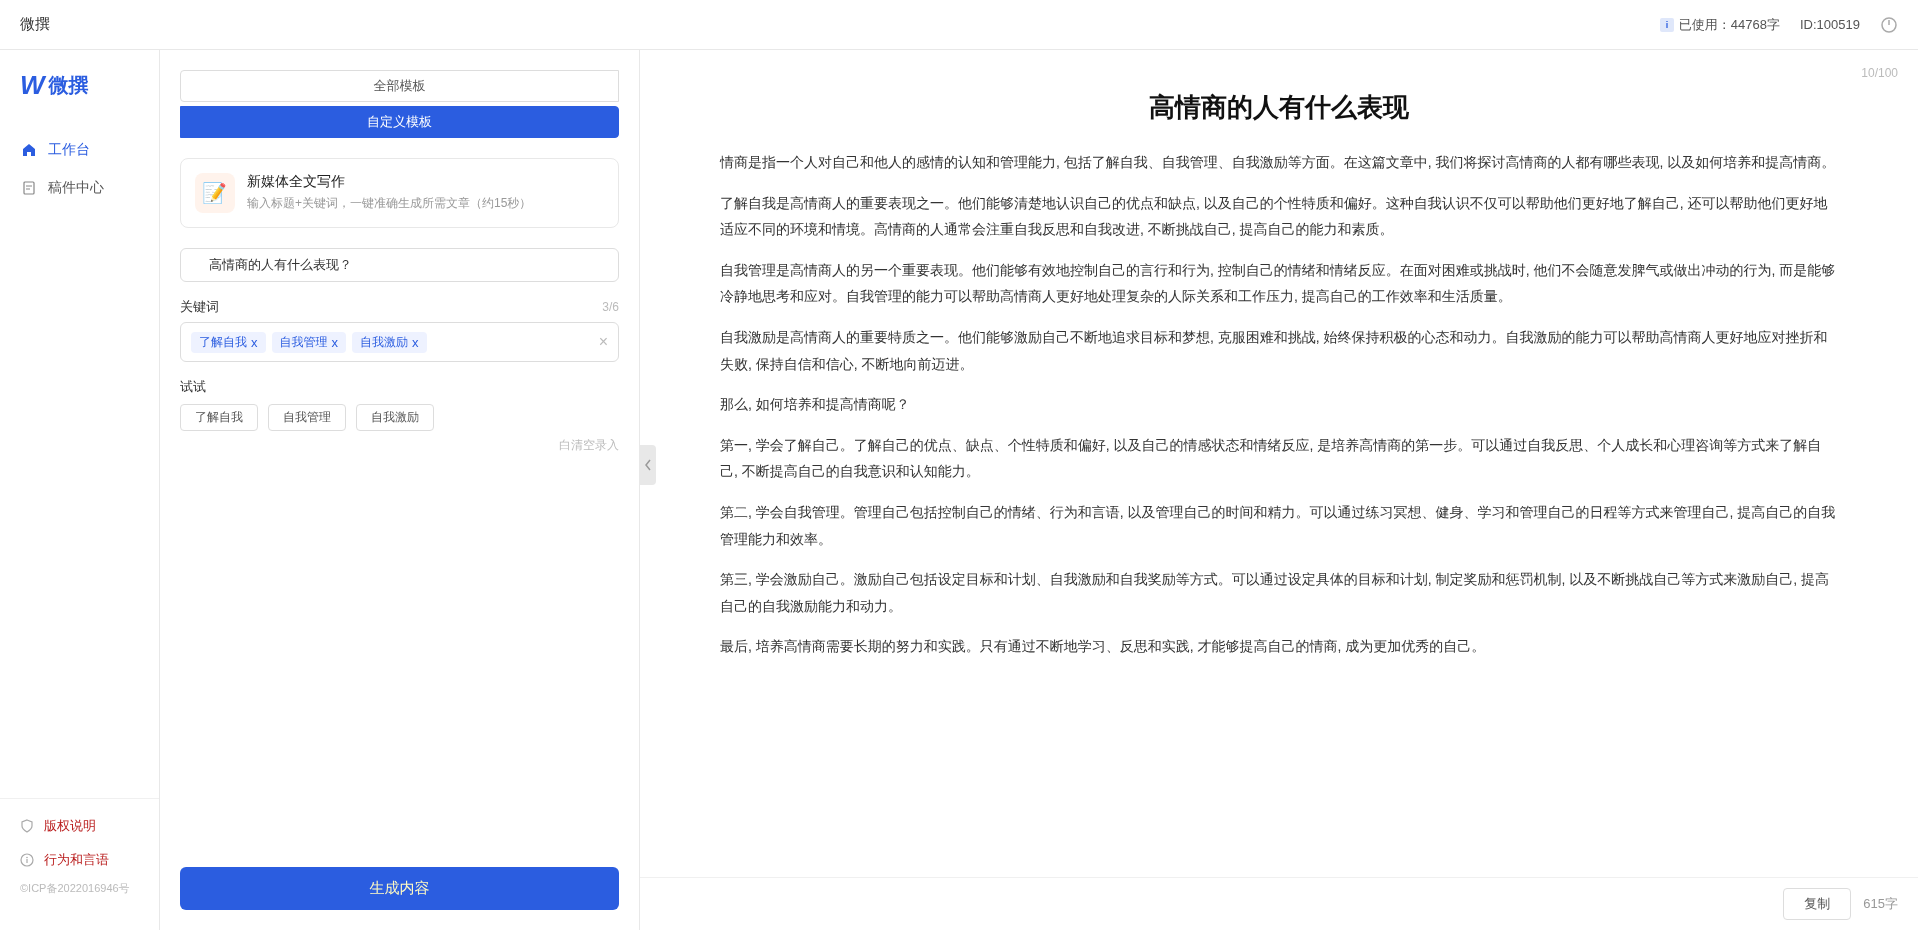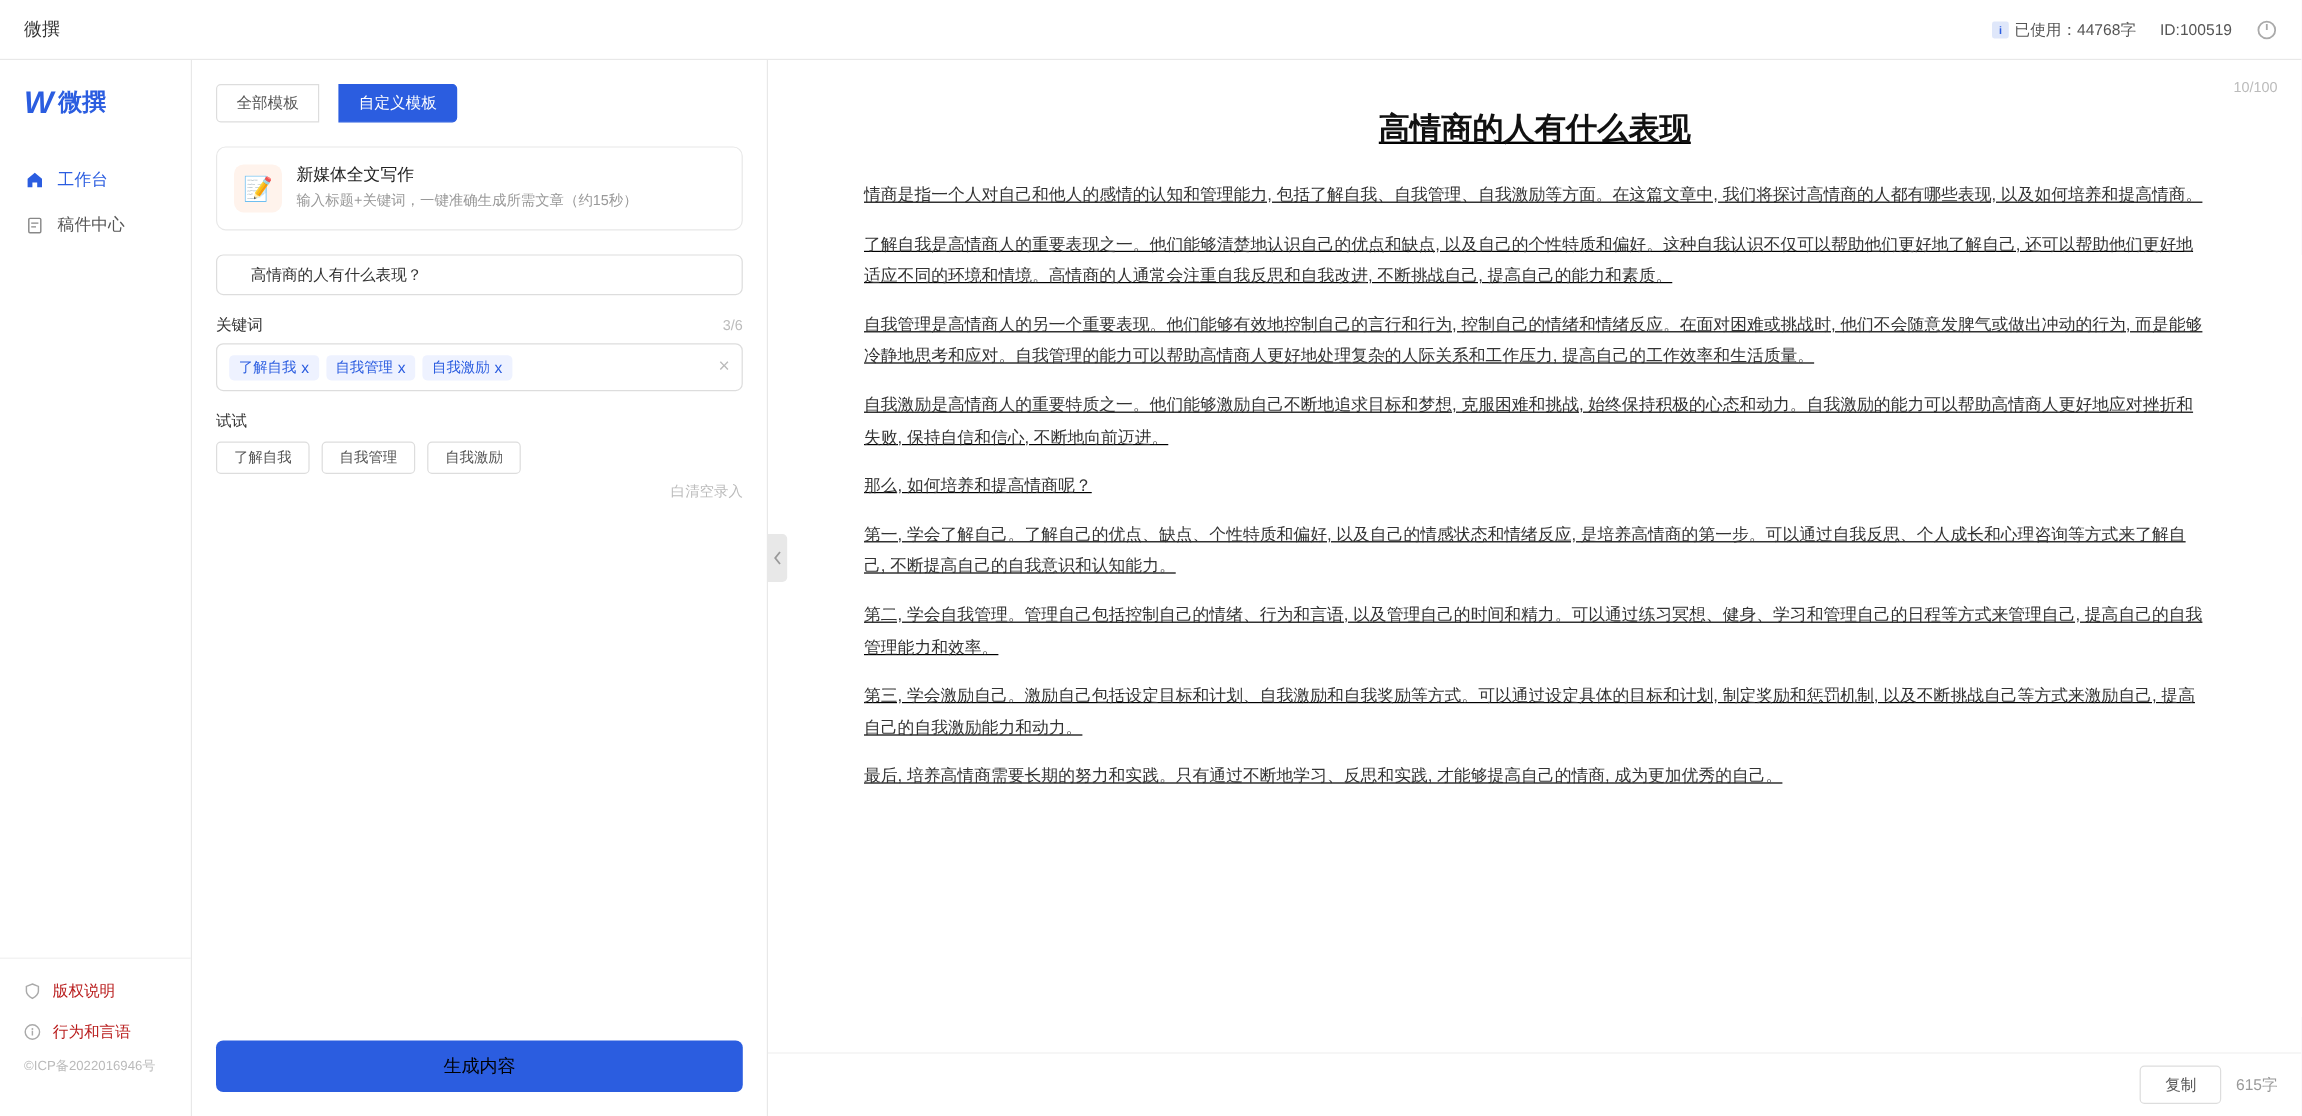--- a/index.html
+++ b/index.html
@@ -80,21 +80,21 @@
       background: #fff;
       border-right: 1px solid #e8e8e8;
       display: flex;
       flex-direction: column;
       padding: 20px;
       flex-shrink: 0;
       overflow-y: auto;
     }
 
     
-    .tab-bar { display: flex; gap: 16px; margin-bottom: 20px; }
+    .tab-bar { display: flex; gap: 4px; margin-bottom: 20px; flex-direction: column; }
     .tab-btn {
       padding: 6px 16px;
       border: 1px solid #ddd;
       background: #fff;
       color: #555;
       font-size: 13px;
       cursor: pointer;
     }
     .tab-btn:first-child { border-radius: 4px 0 0 4px; }
     .tab-btn:last-child { border-radius: 0 4px 4px 0; }
@@ -182,21 +182,21 @@
       cursor: pointer;
       background: #fff;
     }
     .clear-btn { font-size: 12px; color: #bbb; cursor: pointer; text-align: right; display: block; margin-top: 2px; }
 
     
     .generate-btn {
       width: 100%;
       padding: 12px;
       background: #2b5de0;
-      color: #000000;
+      color: #fef9c3;
       border: none;
       border-radius: 6px;
       font-size: 15px;
       cursor: pointer;
       margin-top: auto;
       font-family: inherit;
     }
 
     
     .content-panel {
@@ -405,21 +405,21 @@
     <button class="generate-btn">生成内容</button>
   </div>
 
   <div class="collapse-arrow">
     <svg width="8" height="14" viewBox="0 0 8 14">
         <polyline points="6,2 2,7 6,12" stroke="#999" stroke-width="1.5" fill="none"></polyline>
       </svg>
   </div>
 
   <div class="content-panel">
-    <div class="content-scroll scrollbar-thin" style="position:relative;text-decoration:underline;">
+    <div class="content-scroll scrollbar-thin" style="position:relative;">
       <div class="content-counter">10/100</div>
       <h1 class="content-title">高情商的人有什么表现</h1>
       <div class="content-body">
         <p>情商是指一个人对自己和他人的感情的认知和管理能力, 包括了解自我、自我管理、自我激励等方面。在这篇文章中, 我们将探讨高情商的人都有哪些表现, 以及如何培养和提高情商。</p>
         <p>了解自我是高情商人的重要表现之一。他们能够清楚地认识自己的优点和缺点, 以及自己的个性特质和偏好。这种自我认识不仅可以帮助他们更好地了解自己, 还可以帮助他们更好地适应不同的环境和情境。高情商的人通常会注重自我反思和自我改进, 不断挑战自己, 提高自己的能力和素质。</p>
         <p>自我管理是高情商人的另一个重要表现。他们能够有效地控制自己的言行和行为, 控制自己的情绪和情绪反应。在面对困难或挑战时, 他们不会随意发脾气或做出冲动的行为, 而是能够冷静地思考和应对。自我管理的能力可以帮助高情商人更好地处理复杂的人际关系和工作压力, 提高自己的工作效率和生活质量。</p>
         <p>自我激励是高情商人的重要特质之一。他们能够激励自己不断地追求目标和梦想, 克服困难和挑战, 始终保持积极的心态和动力。自我激励的能力可以帮助高情商人更好地应对挫折和失败, 保持自信和信心, 不断地向前迈进。</p>
         <p>那么, 如何培养和提高情商呢？</p>
         <p>第一, 学会了解自己。了解自己的优点、缺点、个性特质和偏好, 以及自己的情感状态和情绪反应, 是培养高情商的第一步。可以通过自我反思、个人成长和心理咨询等方式来了解自己, 不断提高自己的自我意识和认知能力。</p>
         <p>第二, 学会自我管理。管理自己包括控制自己的情绪、行为和言语, 以及管理自己的时间和精力。可以通过练习冥想、健身、学习和管理自己的日程等方式来管理自己, 提高自己的自我管理能力和效率。</p>

